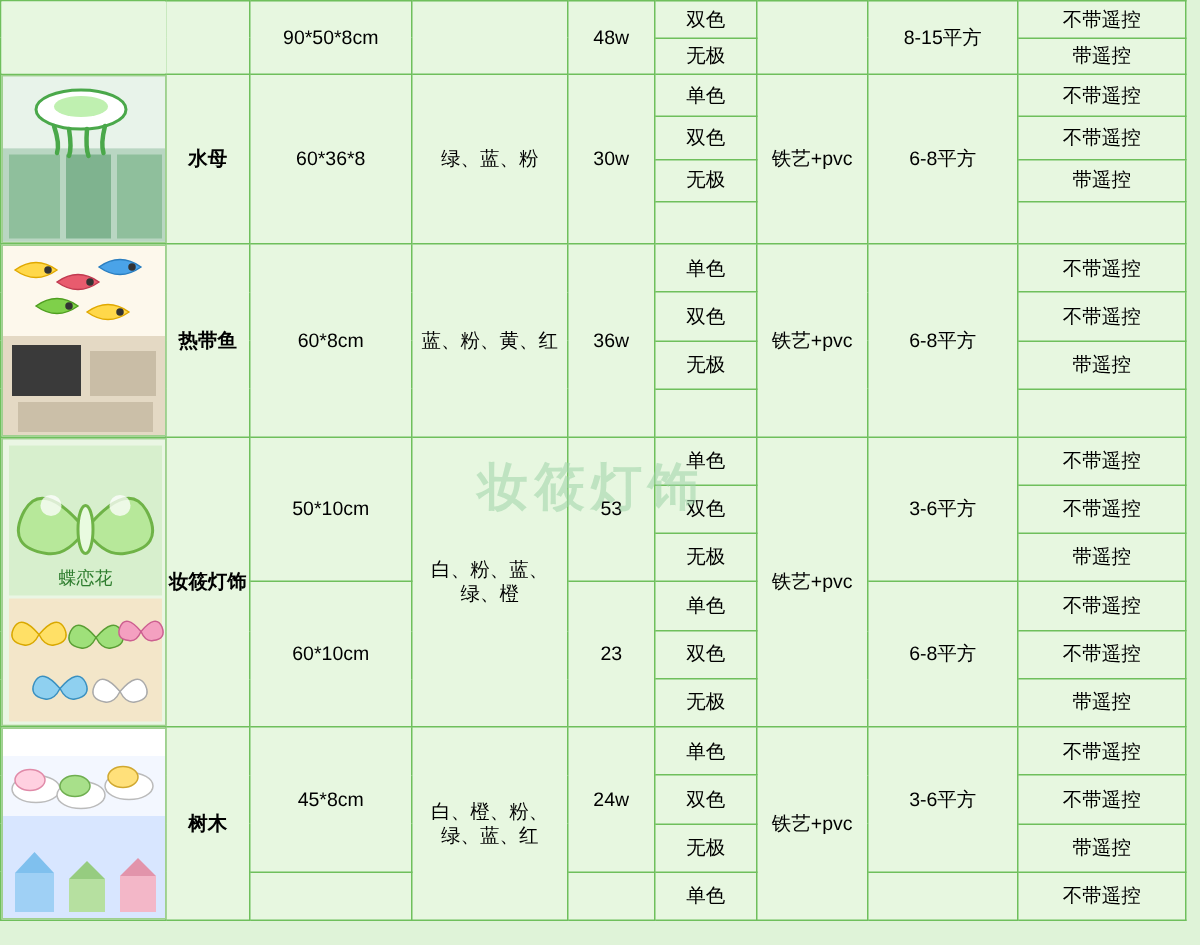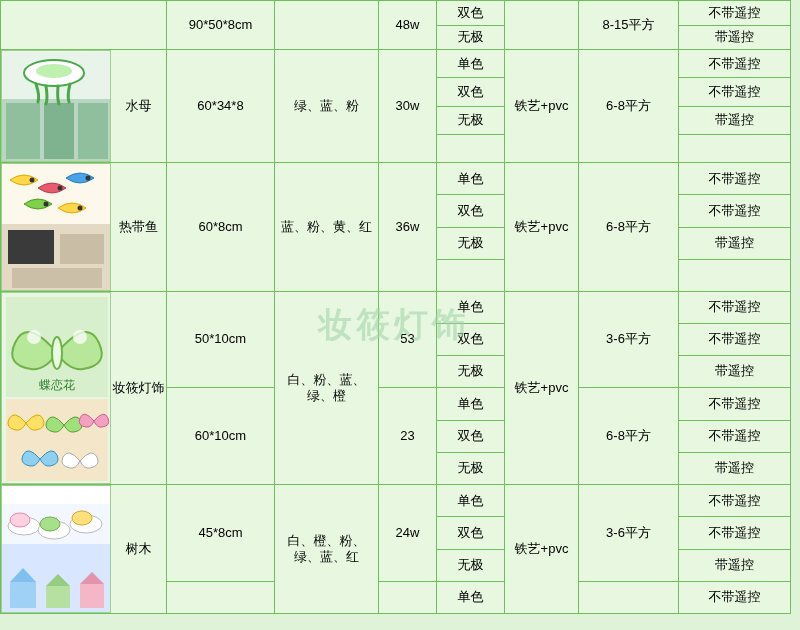--- a/index.html
+++ b/index.html
@@ -19,21 +19,21 @@
   }
   td{
     border:1px solid #6fbf5c;
     text-align:center;
     vertical-align:middle;
     background:#e7f7e0;
     padding:2px 1px;
     line-height:1.25;
   }
   .c-img{width:110px;background:#e7f7e0;padding:0;}
-  .c-name{width:56px;font-weight:normal;}
+  .c-name{width:56px;font-weight:bold;}
   .c-size{width:108px;}
   .c-color{width:104px;}
   .c-watt{width:58px;}
   .c-mode{width:68px;}
   .c-mat{width:74px;}
   .c-area{width:100px;}
   .c-remote{width:112px;}
   .imgcell{padding:0;line-height:0;}
   .photo{
     width:110px;height:88px;display:block;
@@ -102,21 +102,21 @@
           <rect x="4" y="52" width="34" height="56" fill="#8fbf9c"></rect>
           <rect x="42" y="52" width="30" height="56" fill="#7fb38f"></rect>
           <rect x="76" y="52" width="30" height="56" fill="#8fbf9c"></rect>
           <ellipse cx="52" cy="22" rx="30" ry="13" fill="#ffffff" stroke="#4aa84a" stroke-width="2"></ellipse>
           <ellipse cx="52" cy="20" rx="18" ry="7" fill="#bff0b0"></ellipse>
           <path d="M34 33 q4 12 2 18 M44 35 q2 13 0 18 M56 35 q-1 13 1 18 M68 33 q-3 12 -1 18" stroke="#4aa84a" stroke-width="3" fill="none" stroke-linecap="round"></path>
         </svg>
       </div>
     </td>
     <td rowspan="4" class="c-name">水母</td>
-    <td rowspan="4">60*34*8</td>
+    <td rowspan="4">60*36*8</td>
     <td rowspan="4">绿、蓝、粉</td>
     <td rowspan="4">30w</td>
     <td>单色</td>
     <td rowspan="4">铁艺+pvc</td>
     <td rowspan="4">6-8平方</td>
     <td>不带遥控</td>
   </tr>
   <tr style="height:28px">
     <td>双色</td>
     <td>不带遥控</td>

